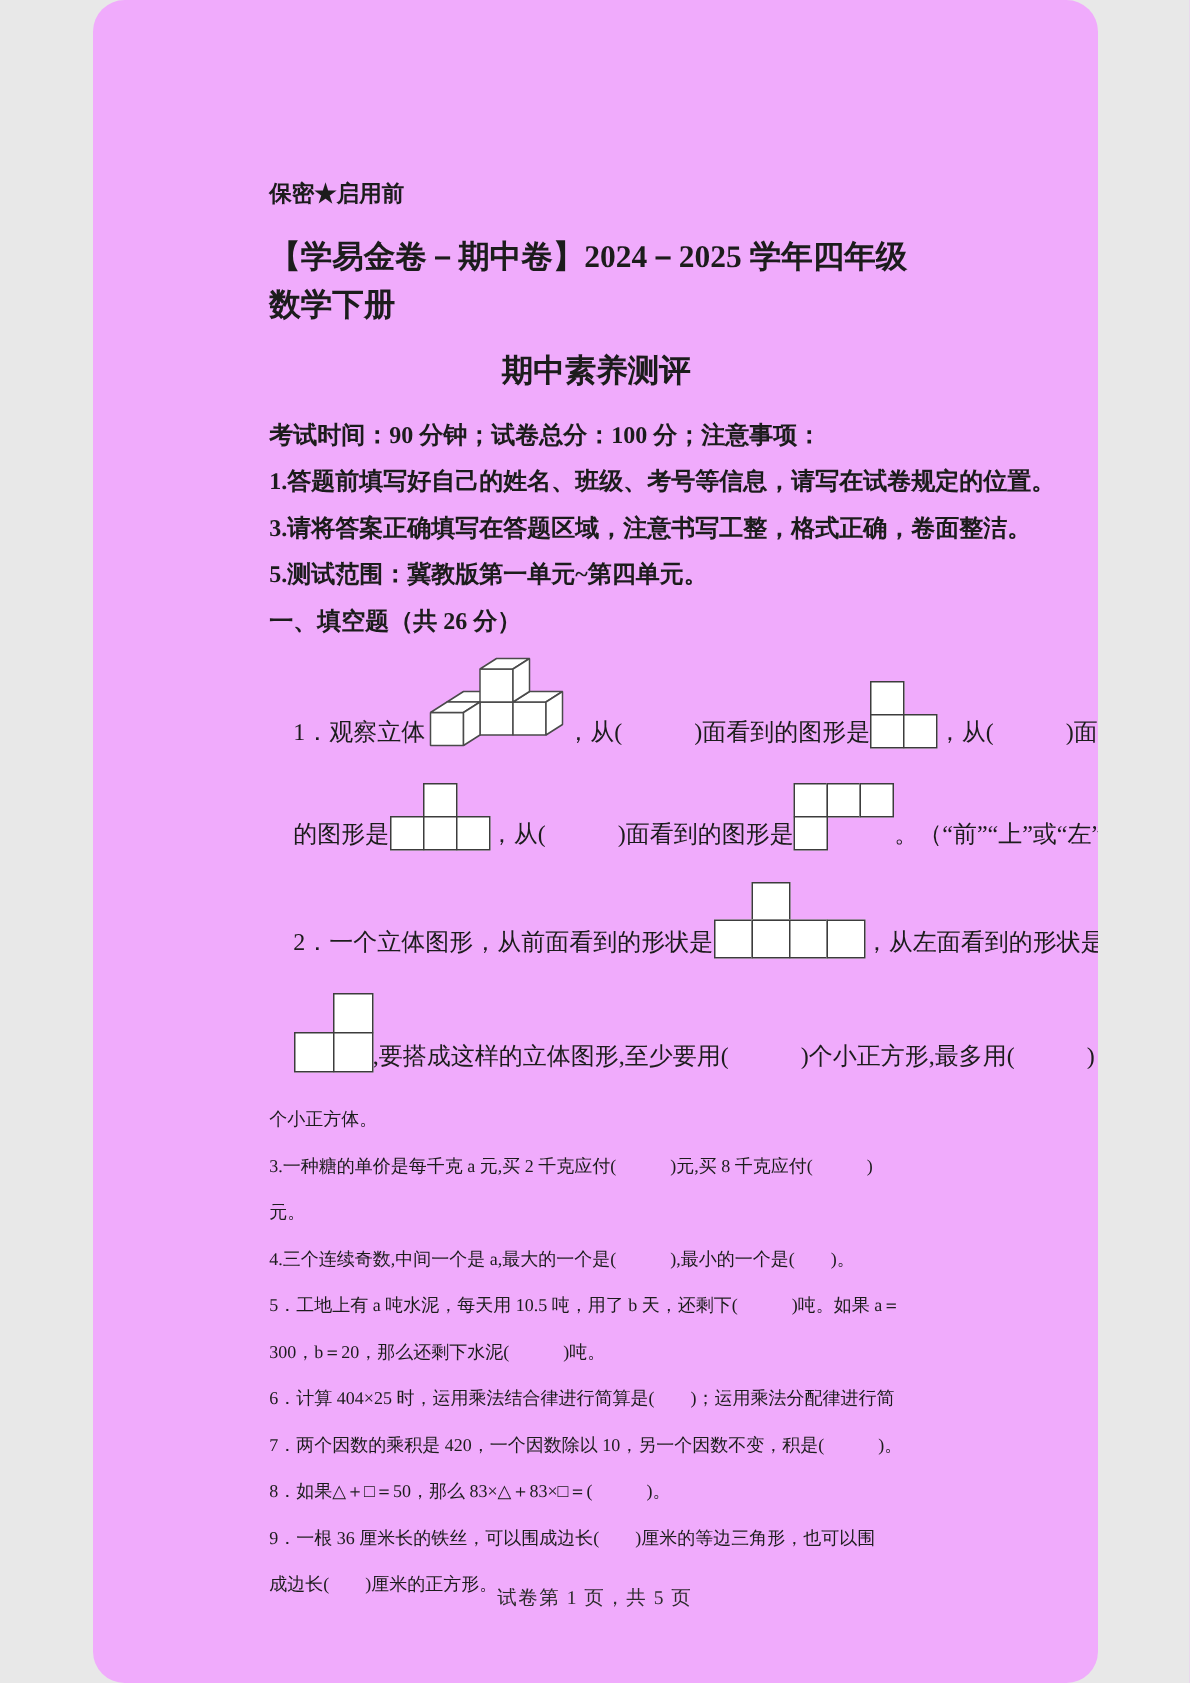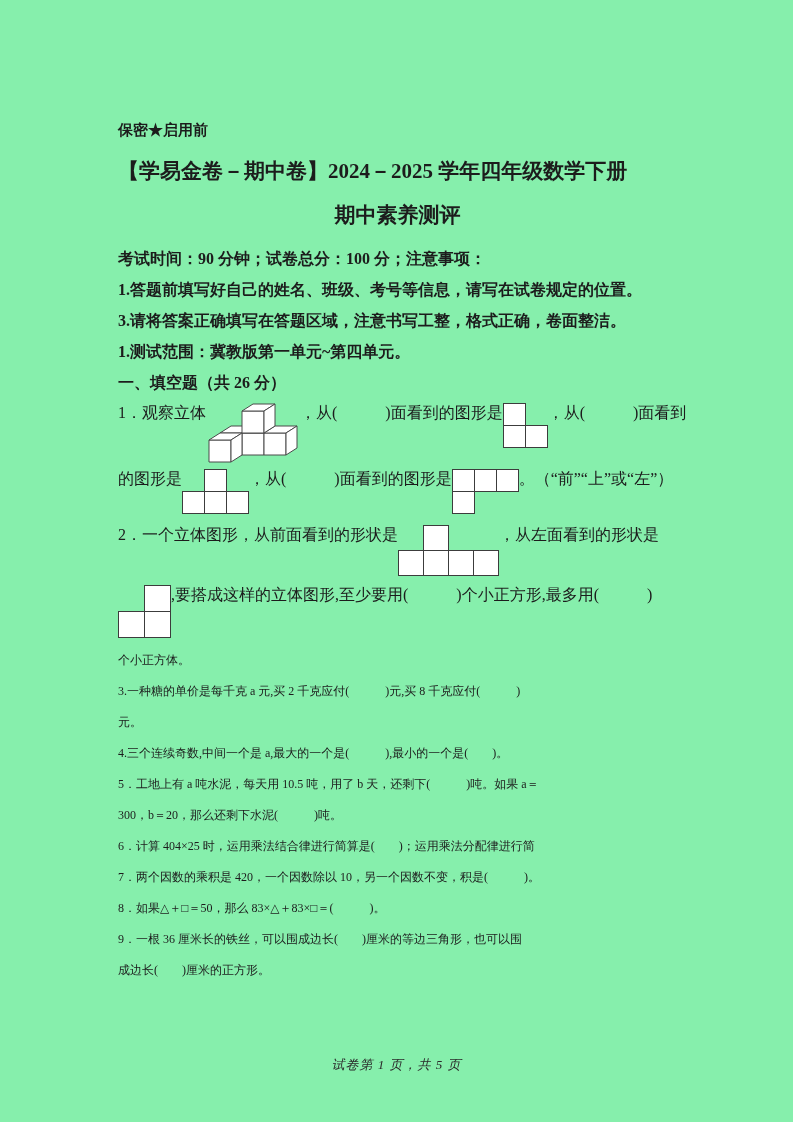--- a/index.html
+++ b/index.html
@@ -1,56 +1,56 @@
 <!DOCTYPE html>
 <html><head>
 <meta charset="utf-8">
 <style>
   html,body{margin:0;padding:0;background:#e8e8e8;}
   .page{
-    width:793px;height:1122px;background:#86efac;position:relative;
+    width:670px;height:1122px;background:#f0abfc;position:relative;
     margin:0 auto;box-sizing:border-box;overflow:hidden;
-    font-family:"Liberation Serif","DejaVu Serif",serif;color:#1c1c1c;
+    font-family:"Liberation Serif","DejaVu Serif",serif;color:#1c1c1c;border-radius:21px;
   }
   .content{padding:120px 116px 0 118px;}
   .security{font-weight:bold;font-size:15px;margin:0;line-height:20px;}
   .title{font-size:21px;font-weight:bold;margin:15px 0 0;line-height:32px;}
   .title2{font-size:21px;font-weight:bold;text-align:center;margin:12px 0 0;line-height:32px;}
   .bold-line{font-weight:bold;font-size:16px;line-height:31px;margin:0;white-space:pre;}
   .bold-line.first{margin-top:12px;}
   .tline{font-size:12px;line-height:31px;margin:0;white-space:pre;}
-  .qline{display:flex;align-items:flex-start;font-size:16px;white-space:pre;margin:0;}
+  .qline{display:flex;align-items:flex-end;font-size:16px;white-space:pre;margin:16px;}
   .qline .seg{flex:none;}
   .grid-shape{position:relative;flex:none;display:inline-block;}
   .gcell{position:absolute;box-sizing:border-box;border:1px solid #3c3c3c;background:#fff;}
   .cube-fig{flex:none;display:block;margin:0 2px;}
   .cube-fig polygon{fill:#ffffff;stroke:#4a4a4a;stroke-width:1;stroke-linejoin:bevel;}
   #q1l1{margin-top:5px;min-height:64px;}
   #q1l2{margin-top:2px;min-height:52px;}
   #q2l1{margin-top:4px;min-height:56px;}
   #q2l2{margin-top:4px;min-height:60px;}
   .footer{
     position:absolute;left:0;right:0;bottom:48px;text-align:center;
-    font-size:13px;color:#2b2b2b;letter-spacing:1px;font-style:italic;
+    font-size:13px;color:#2b2b2b;letter-spacing:1px;
   }
 </style>
 </head>
 <body>
 
 <div class="page">
   <div class="content">
 
     <p class="security">保密★启用前</p>
     <h1 class="title">【学易金卷－期中卷】2024－2025 学年四年级数学下册</h1>
     <h2 class="title2">期中素养测评</h2>
 
     <p class="bold-line first">考试时间：90 分钟；试卷总分：100 分；注意事项：</p>
     <p class="bold-line">1.答题前填写好自己的姓名、班级、考号等信息，请写在试卷规定的位置。</p>
     <p class="bold-line">3.请将答案正确填写在答题区域，注意书写工整，格式正确，卷面整洁。</p>
-    <p class="bold-line">1.测试范围：冀教版第一单元~第四单元。</p>
+    <p class="bold-line">5.测试范围：冀教版第一单元~第四单元。</p>
 
     <p class="bold-line">一、填空题（共 26 分）</p>
 
     <div class="qline" id="q1l1">
       <span class="seg">1．观察立体</span>
       <svg class="cube-fig" width="90" height="61" viewBox="0 0 90 61">
 
         <polygon points="12,30 34,30 34,52 12,52"></polygon>
         <polygon points="12,30 23,23 45,23 34,30"></polygon>
 

